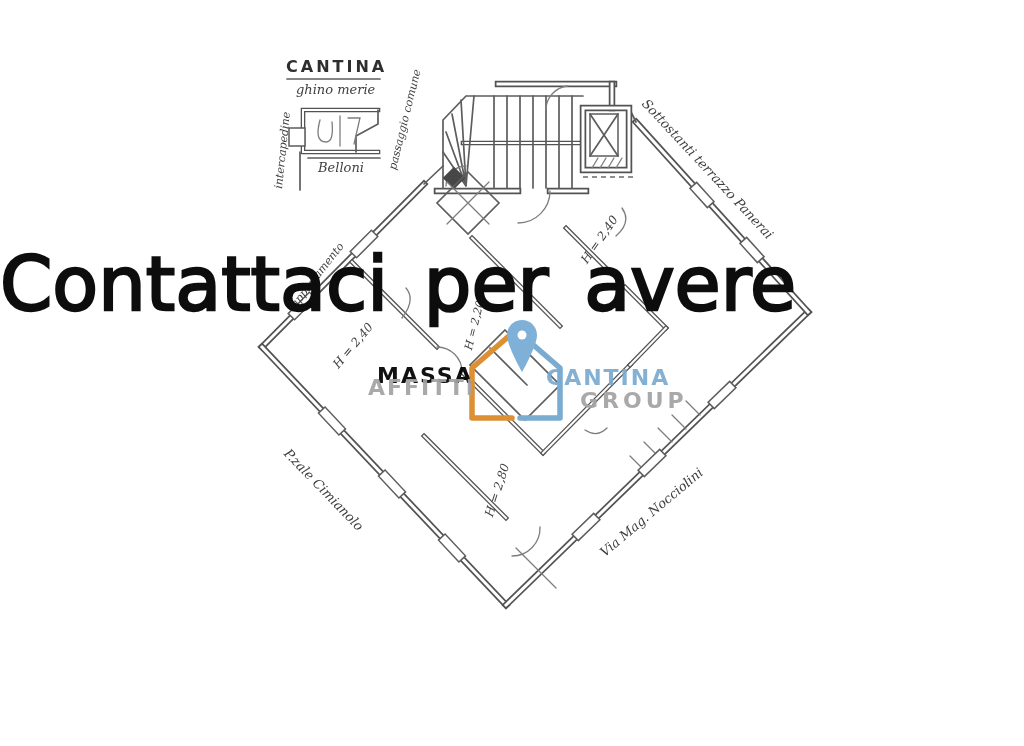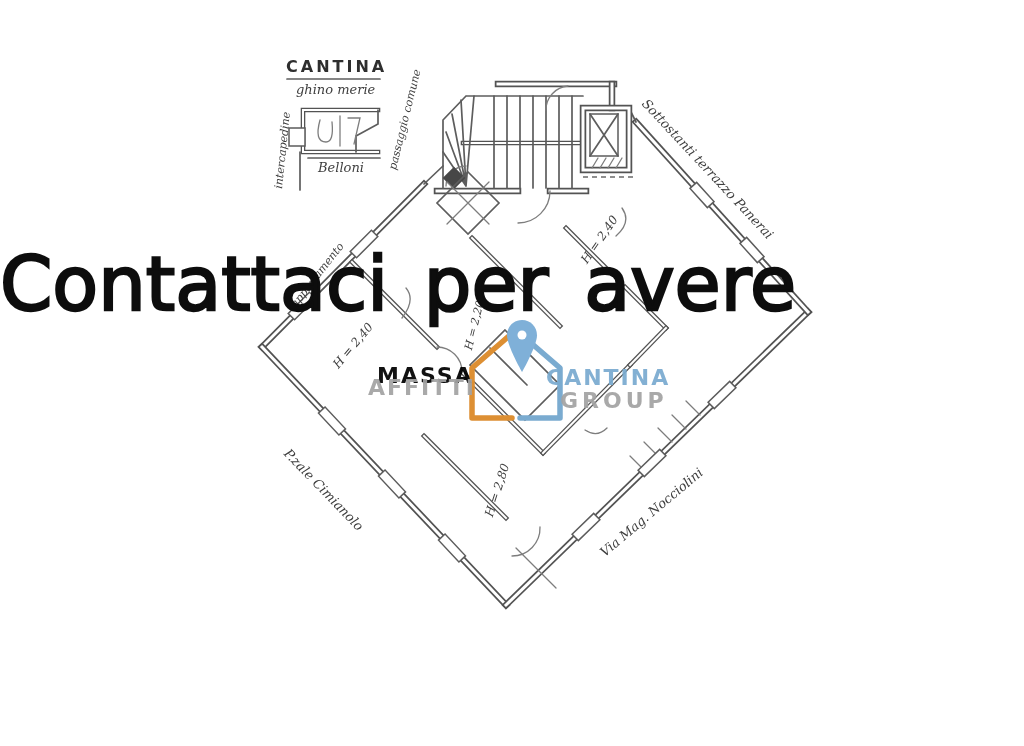--- a/index.html
+++ b/index.html
@@ -147,17 +147,17 @@
     <path d="M516,330 L472,368 V418 H512" fill="none" stroke-width="5.5" stroke-linejoin="round" stroke-linecap="round" style="stroke: rgb(221, 143, 51);"></path>
     <path d="M516,330 L560,368 V418 H520" fill="none" stroke-width="5.5" stroke-linejoin="round" stroke-linecap="round" style="stroke: rgb(122, 171, 208);"></path>
   </svg>
   <svg class="wm-pin" width="1024" height="746" viewBox="0 0 1024 746" style="position:absolute;left:0;top:0;z-index:4;">
     <path d="M522,320 c-8.5,0 -15,6.8 -15,15.2 0,10.5 15,36.8 15,36.8 s15,-26.3 15,-36.8 c0,-8.4 -6.5,-15.2 -15,-15.2 z" style="fill: rgb(127, 176, 216);"></path>
     <circle cx="522" cy="335" r="4.5" fill="#ffffff"></circle>
   </svg>
   <span class="wm-word" style="left: 377px; top: 363px; font-size: 22px; letter-spacing: 2px; color: #000000;">MASSA</span>
   <span class="wm-word" style="left: 368px; top: 375px; font-size: 22px; letter-spacing: 2px; color: rgb(163, 163, 163);">AFFITTI</span>
   <span class="wm-word" style="left: 546px; top: 365px; font-size: 22px; letter-spacing: 2px; color: rgb(122, 171, 208);">CANTINA</span>
-  <span class="wm-word" style="left: 560px; top: 388px; font-size: 22px; letter-spacing: 4px; color: rgb(163, 163, 163);">GROUP</span>
+  <span class="wm-word" style="left: 580px; top: 388px; font-size: 22px; letter-spacing: 4px; color: rgb(163, 163, 163);">GROUP</span>
 
   <div class="headline hl1" style="color: rgb(13, 13, 13);">Contattaci per avere</div>
 
 </div>
 
 </body></html>

